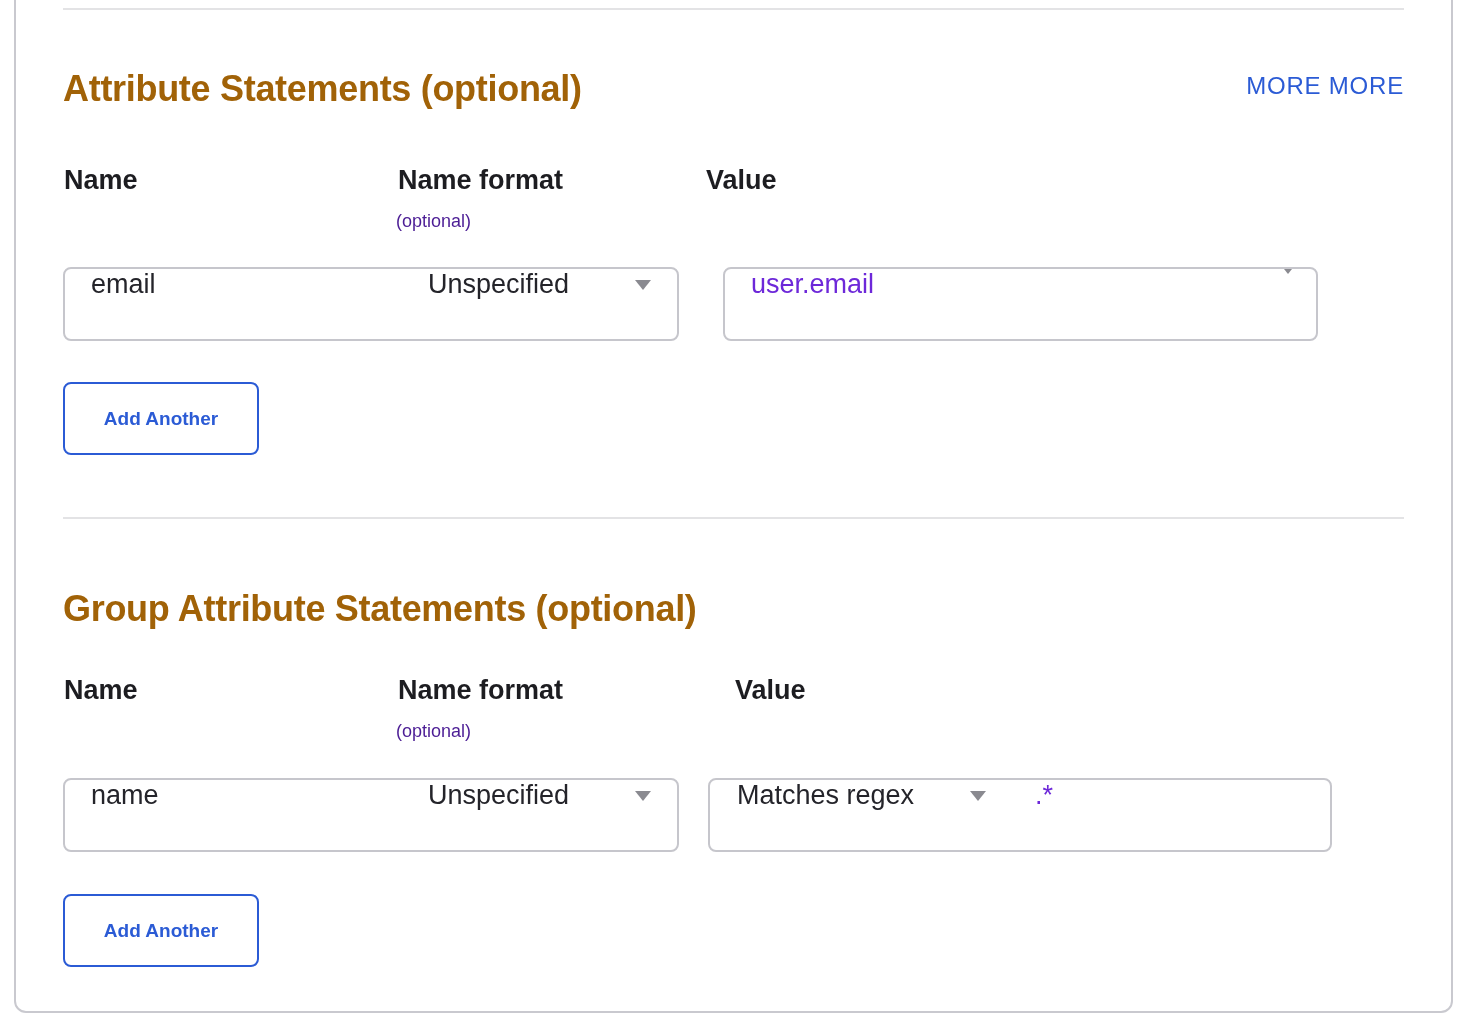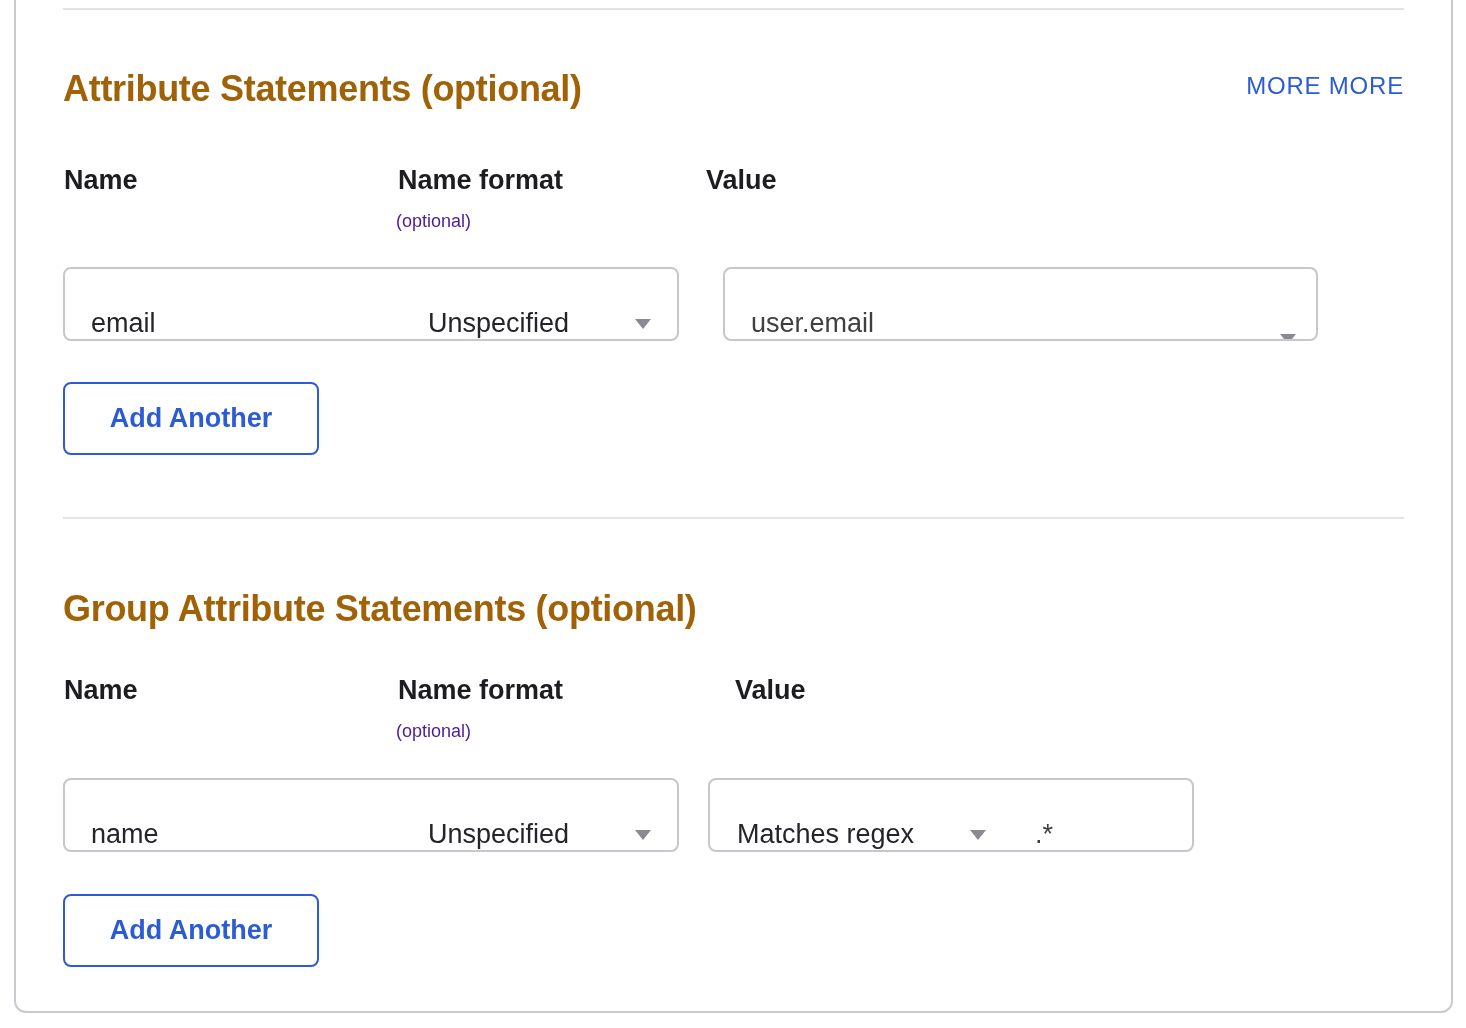--- a/index.html
+++ b/index.html
@@ -40,21 +40,21 @@
   .r2-labels{top:675px;}
   .r2-sub{top:721px;}
   .cx1{left:64px;}
   .cx2{left:398px;}
   .cx2s{left:396px;}
   .cx3{left:706px;}
   .cx3f{left:735px;}
 
   .ctl{
     position:absolute;height:74px;border:2px solid #c6c6cc;border-radius:8px;
-    box-sizing:border-box;background:#fff;display:flex;align-items:flex-end;
+    box-sizing:border-box;background:#fff;display:flex;align-items:flex-start;
     font-size:27px;color:#24242a;overflow:hidden;
   }
   .row1{top:267px;}
   .row2{top:778px;}
   .group-nameformat{left:63px;width:616px;}
   .cell{display:flex;align-items:center;box-sizing:border-box;}
   .cell-input{width:328px;}
   .cell-input input{
     border:none;outline:none;width:100%;height:100%;padding:0 0 0 26px;
     font:inherit;color:#24242a;background:transparent;
@@ -63,33 +63,33 @@
   .vdiv2{width:2px;background:#cdcdd2;}
   .cell-select{flex:1;position:relative;padding-left:30px;cursor:pointer;}
   .tri{
     width:0;height:0;border-left:8px solid transparent;border-right:8px solid transparent;
     border-top:10px solid #8a8a90;position:absolute;right:26px;top:50%;margin-top:-5px;
   }
   .combo-value{left:723px;width:595px;}
   .combo-value .cell-grow{flex:1;}
   .cell-grow input{
     border:none;outline:none;width:100%;height:100%;padding:0 0 0 26px;
-    font:inherit;color:#404040;background:transparent;
+    font:inherit;color:#6d28d9;background:transparent;
   }
   .arrow-cell{width:57px;position:relative;cursor:pointer;}
   .arrow-cell .tri{right:50%;margin-right:-8px;}
-  .combo-filter{left:708px;width:486px;}
+  .combo-filter{left:708px;width:624px;}
   .combo-filter .cell-select{flex:none;width:302px;padding-left:27px;}
   .combo-filter .cell-grow{flex:1;}
   .combo-filter .cell-grow input{padding-left:21px;}
   .btn-add{
-    position:absolute;left:63px;width:256px;height:73px;box-sizing:border-box;
+    position:absolute;left:63px;width:196px;height:73px;box-sizing:border-box;
     border:2px solid #2b5bd5;border-radius:8px;background:#fff;
     display:flex;align-items:center;justify-content:center;
-    font-size:27px;font-weight:700;color:#2b5bd5;cursor:pointer;
+    font-size:19px;font-weight:700;color:#2b5bd5;cursor:pointer;
     font-family:inherit;
   }
   .btn1{top:382px;}
   .btn2{top:894px;}
 </style>
 </head>
 <body>
 
 <div class="card"></div>
 

